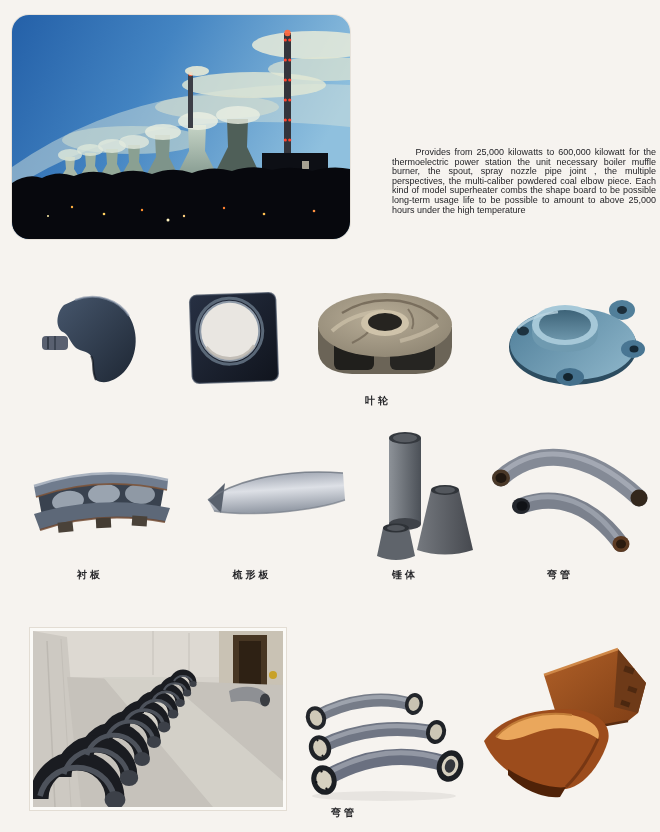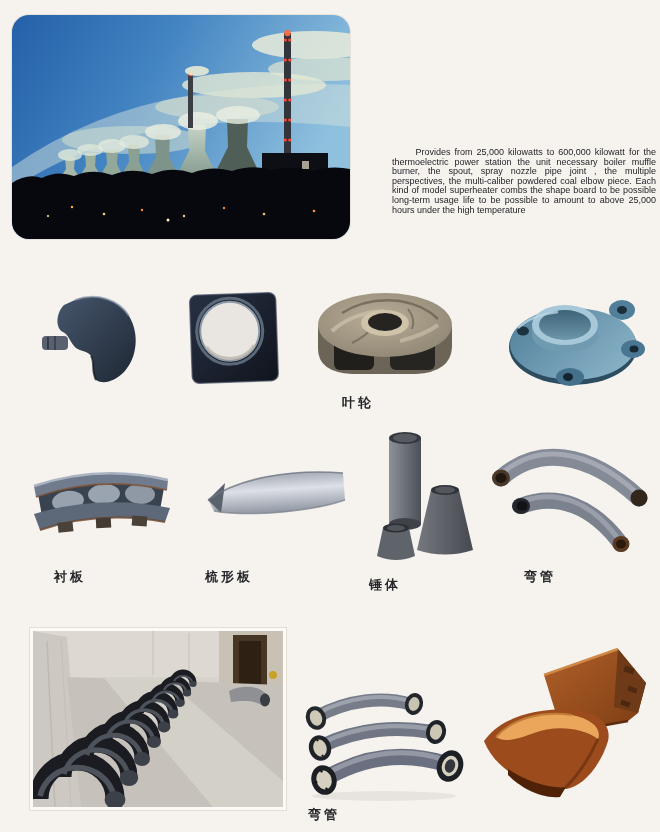--- a/index.html
+++ b/index.html
@@ -12,21 +12,21 @@
   .abs{position:absolute;}
   
   .hero{left:12px;top:15px;width:338px;height:224px;border-radius:17px;overflow:hidden;box-shadow:0 0 0 1px #e7e2db;}
   
   .cn-text{left:392px;top:38px;width:262px;font-size:13.5px;line-height:19.5px;font-weight:700;
     color:var(--text);text-align:justify;text-indent:2em;letter-spacing:0.8px;
     font-family:"DejaVu Sans","Liberation Sans",sans-serif;}
   .en-text{left:392px;top:148px;width:264px;font-size:9px;line-height:9.6px;color:#242428;
     text-align:justify;text-indent:2.6em;font-weight:500;}
   
-  .plabel{font-size:13px;font-weight:700;color:#28282b;letter-spacing:3px;
+  .plabel{font-size:10px;font-weight:700;color:#28282b;letter-spacing:3px;text-align:center;
     font-family:Liberation Serif, serif;white-space:nowrap;}
   
   .print{background:#fbfaf7;padding:3px;box-shadow:0 0 0 1px #e3ddd4;}
   svg{display:block;}
 </style>
 </head>
 <body>
 
 <div class="page">
 
@@ -272,21 +272,21 @@
       <path d="M33,62 C70,48 105,62 132,100" fill="none" stroke="#a7acb6" stroke-width="5" stroke-linecap="round" opacity="0.7"></path>
       <ellipse cx="34" cy="66" rx="9" ry="8" fill="#23262c"></ellipse>
       <ellipse cx="35" cy="66" rx="5.5" ry="4.8" fill="#101216"></ellipse>
       <ellipse cx="134" cy="104" rx="8.5" ry="8" fill="#5c3a22"></ellipse>
       <ellipse cx="134" cy="104" rx="5" ry="4.6" fill="#2a1a0e"></ellipse>
     </svg>
   </div>
 
   <span class="abs plabel" style="left:54px;top:568px;width:72px;">衬板</span>
   <span class="abs plabel" style="left:205px;top:568px;width:94px;">梳形板</span>
-  <span class="abs plabel" style="left:369px;top:568px;width:72px;margin-top:8px;">锤体</span>
+  <span class="abs plabel" style="left:369px;top:568px;width:72px;">锤体</span>
   <span class="abs plabel" style="left:524px;top:568px;width:72px;">弯管</span>
 
   <div class="abs print" style="left:30px;top:628px;">
     <svg width="250" height="176" viewBox="0 0 250 176">
       <rect width="250" height="176" fill="#d7d3cc"></rect>
       <rect x="0" y="0" width="250" height="46" fill="#ddd9d2"></rect>
       <line x1="120" y1="0" x2="120" y2="44" stroke="#c5c1ba" stroke-width="1"></line>
       <line x1="156" y1="2" x2="156" y2="46" stroke="#c5c1ba" stroke-width="1"></line>
       <rect x="186" y="0" width="64" height="56" fill="#c9c2b4"></rect>
       <rect x="200" y="4" width="34" height="50" fill="#473623"></rect>

